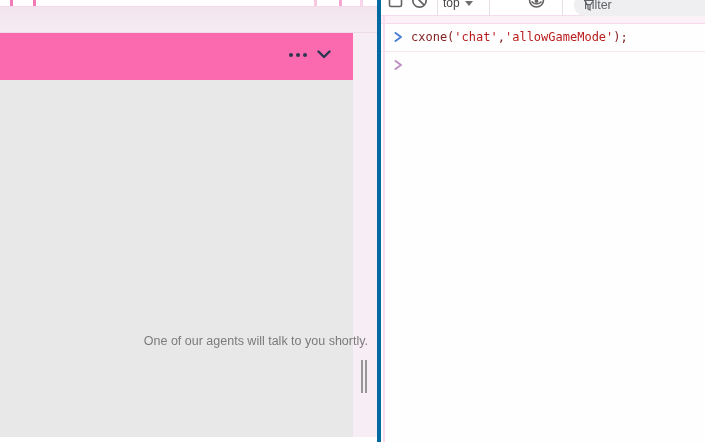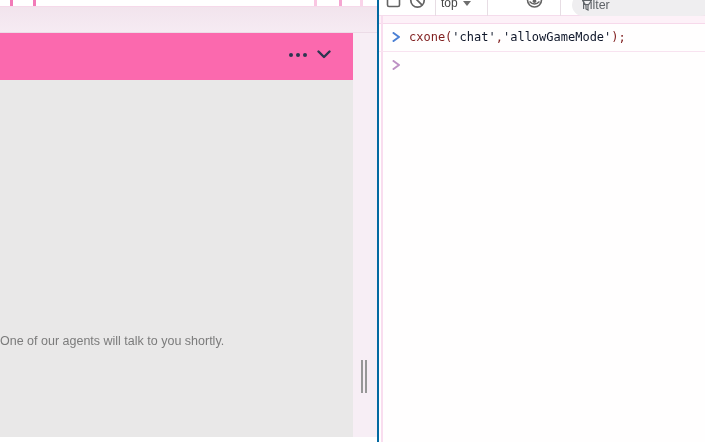--- a/index.html
+++ b/index.html
@@ -16,33 +16,33 @@
               border-bottom:1px solid #ecdce7; }
   .pink-strip-right { position:absolute; left:353px; top:33px; width:24px; height:404px; background:#f7eef5; }
 
   .chat-header { position:absolute; left:0; top:33px; width:353px; height:47px; background:#fb69ae; }
   .header-controls { position:absolute; right:22px; top:17px; display:flex; align-items:center; gap:10px; }
   .dots-icon { display:flex; gap:3px; align-items:center; cursor:pointer; }
   .dots-icon i { width:4px; height:4px; border-radius:50%; background:#2b3750; display:block; }
   .chev-down { width:14px; height:9px; display:block; cursor:pointer; }
 
   .chat-body { position:absolute; left:0; top:80px; width:353px; height:357px; background:#e9e8e8; }
-  .agent-message { position:absolute; left:0; top:254px; width:353px; text-align:left;
+  .agent-message { position:absolute; left:15px; top:254px; width:353px; text-align:right;
                    color:#7b7b7b; font-size:12.5px; }
   .start-game-btn { position:absolute; left:62px; top:288px; width:220px; height:31px;
                     background:transparent; border:1px solid #f5cbdf; border-radius:3px;
                     color:#f794c0; font-size:13px; font-family:"Liberation Sans", sans-serif; cursor:pointer; }
 
   .resize-handle { position:absolute; left:361px; top:360px; width:8px; height:33px;
                    display:flex; gap:2px; cursor:col-resize; }
   .resize-handle i { display:block; width:2px; height:33px; background:#979797; }
 
   
   .devtools { position:absolute; left:377px; top:0; width:328px; height:442px;
-              background:#fffefe; border-left:2px solid #0369a1; }
+              background:#fffefe; border-left:4px solid #0369a1; }
   .devtools-pink-edge { position:absolute; left:2px; top:14px; width:2px; height:428px; background:#f9ddef; }
 
   .dt-toolbar { position:relative; height:16px; background:#ffffff; border-bottom:1px solid #f5dcec; }
   .dt-toolbar svg { position:absolute; }
   .tb-sep { position:absolute; top:-8px; width:1px; height:24px; background:#e7dde4; }
   .ctx-select { position:absolute; left:62px; top:-4px; display:flex; align-items:center; gap:5px;
                 color:#454545; font-size:12px; cursor:pointer; }
   .caret-down { width:0; height:0; border-left:4px solid transparent; border-right:4px solid transparent;
                 border-top:5px solid #6e6e6e; display:block; }
   .filter-pill { position:absolute; left:193px; top:-6px; width:140px; height:22px; background:#efeef0;
@@ -52,21 +52,21 @@
   .filter-pill input::placeholder { color:#5f6368; opacity:1; }
 
   .dt-substrip { height:8px; background:#fdf1f8; border-bottom:1px solid #f7d9eb; }
 
   .console { font-family:"DejaVu Sans Mono", monospace; font-size:12px; color:#202124; }
   .crow { position:relative; padding:6px 6px 6px 30px; line-height:15px; }
   .crow.sep { border-bottom:1px solid #f8e3f0; }
   .crow.sep-faint { border-bottom:1px solid #fcf0f8; }
   .prompt-glyph { position:absolute; left:13px; top:8px; width:9px; height:10px; }
   .code-dark { color:#7f1d1d;text-align:right; }
-  .code-string { color:#0f172a; }
+  .code-string { color:#b91c1c; }
   .log-text { color:#1f1f1f; }
   .muted { color:#9f9f9f; }
 </style>
 </head>
 <body>
 
 <div class="screen">
 
   <div class="page">
 

